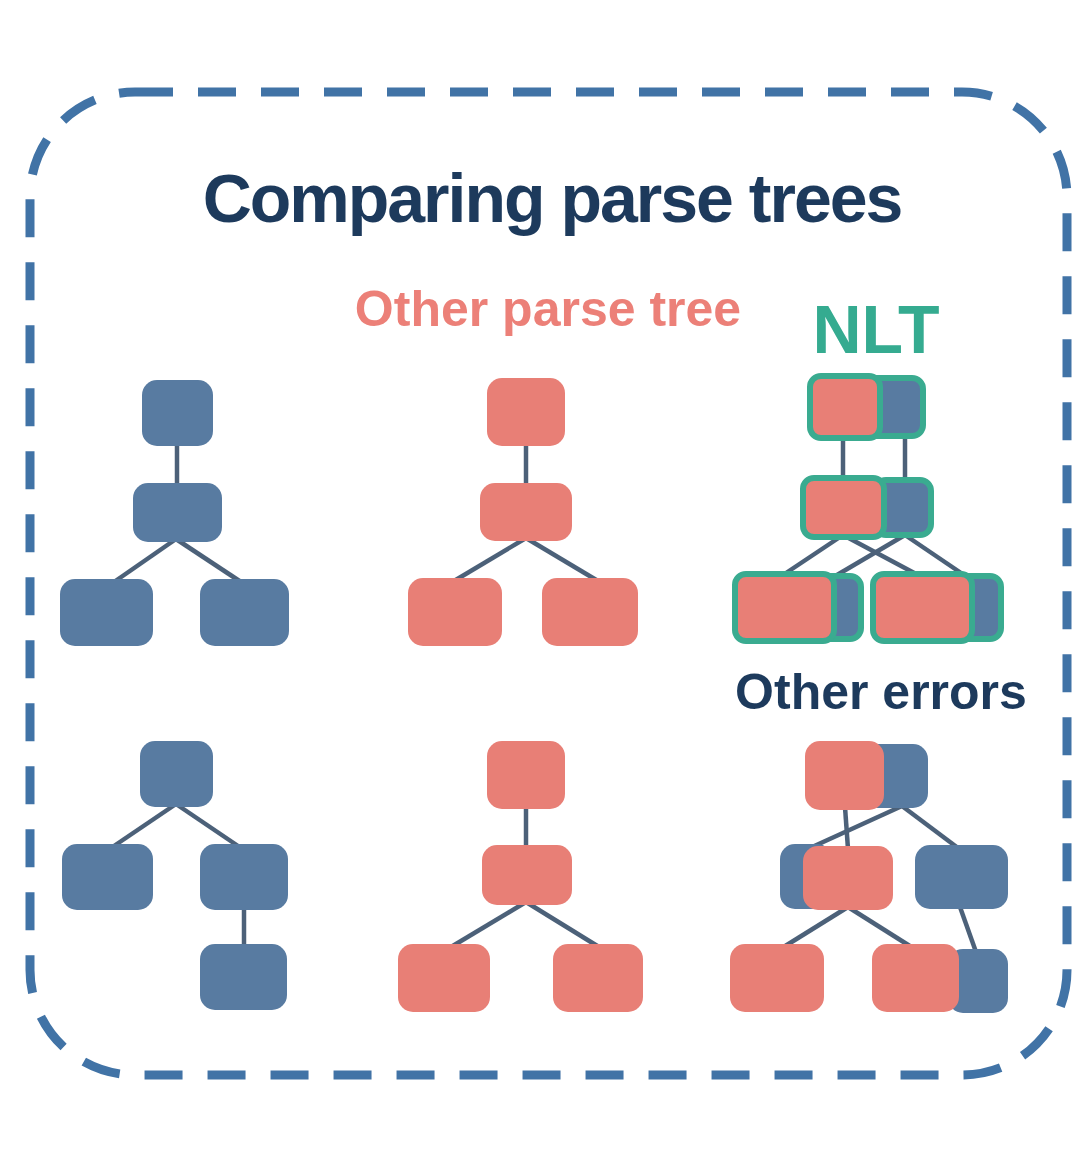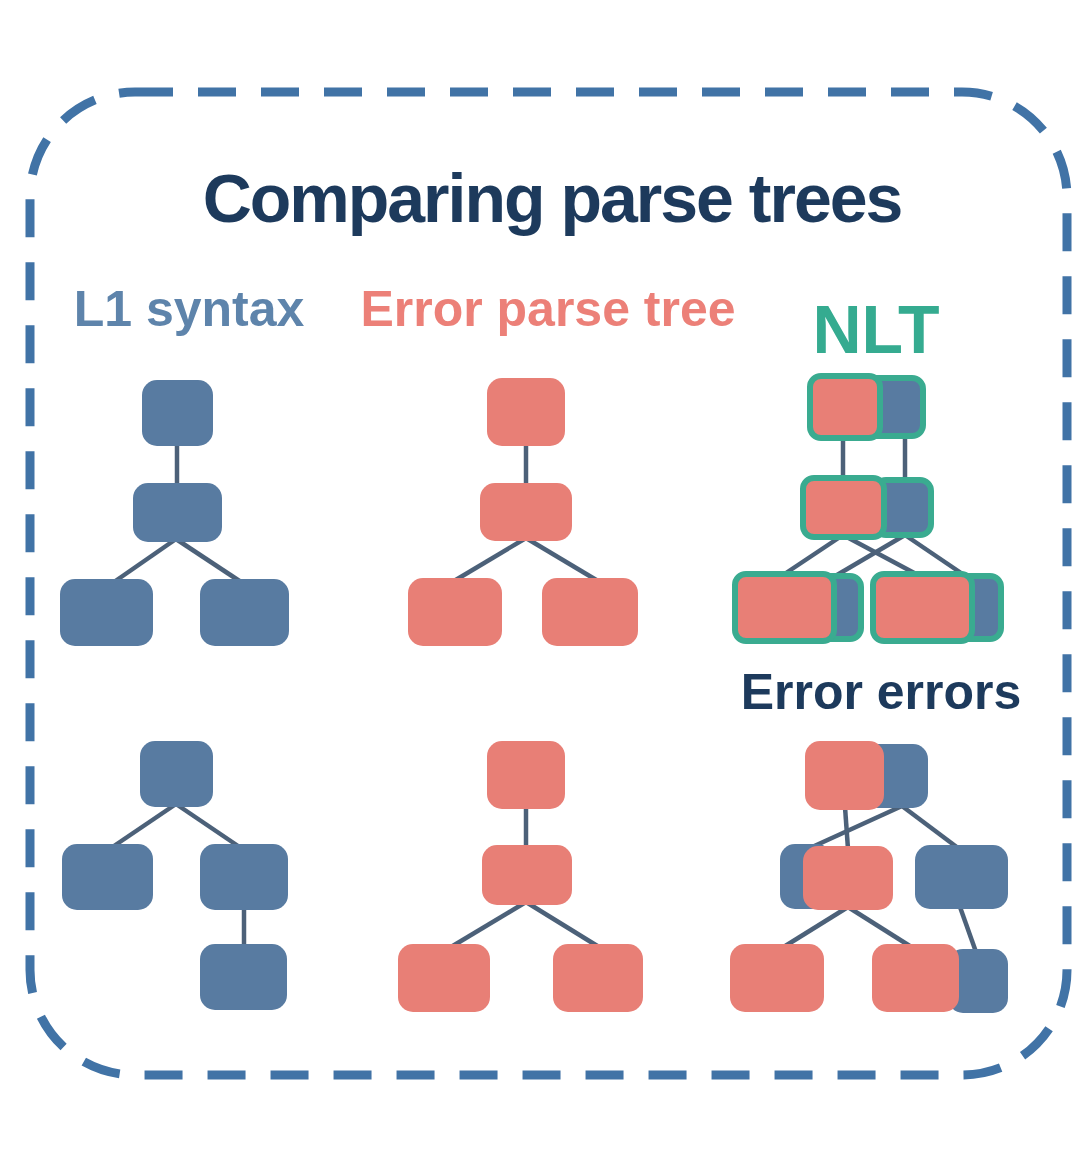--- a/index.html
+++ b/index.html
@@ -105,17 +105,16 @@
         <div class="node red" style="left: 805px; top: 729px; width: 79px; height: 69px;"></div>
         <div class="node blue" style="left: 780px; top: 832px; width: 52px; height: 65px;"></div>
         <div class="node blue" style="left: 915px; top: 833px; width: 93px; height: 64px;"></div>
         <div class="node red" style="left: 803px; top: 834px; width: 90px; height: 64px;"></div>
         <div class="node blue" style="left: 948px; top: 937px; width: 60px; height: 64px;"></div>
         <div class="node red" style="left: 730px; top: 932px; width: 94px; height: 68px;"></div>
         <div class="node red" style="left: 872px; top: 932px; width: 87px; height: 68px;"></div>
       </div>
     </div>
   <div class="txt title">Comparing parse trees</div>
-  <div class="txt label-l1">L1 syntax</div>
-  <div class="txt label-error">Error parse tree</div>
+  <div class="txt label-error">Other parse tree</div>
   <div class="txt label-nlt">NLT</div>
-  <div class="txt label-other">Error errors</div>
+  <div class="txt label-other">Other errors</div>
 </div>
 
 </body></html>

